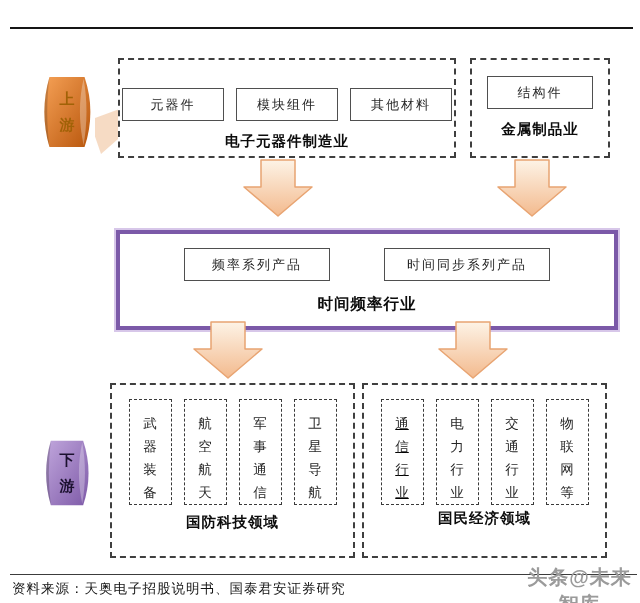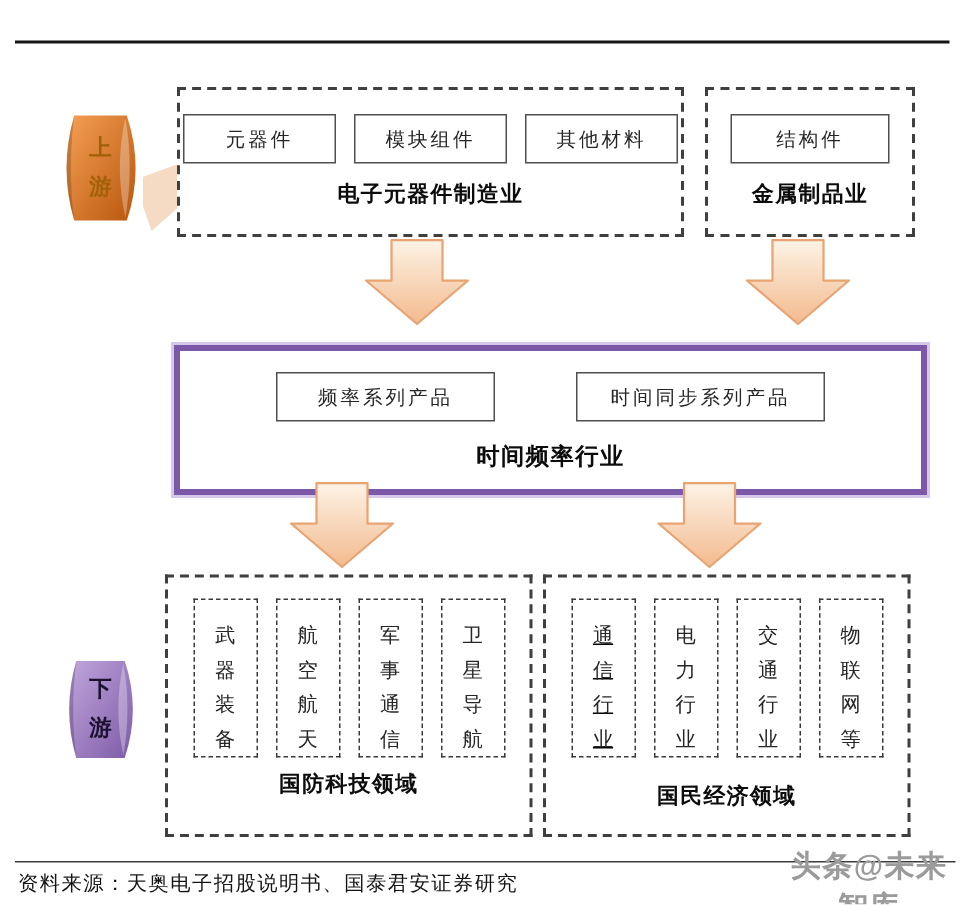--- a/index.html
+++ b/index.html
@@ -61,21 +61,21 @@
       <path d="M13,3 C6,27 6,51 13,75 C10,51 10,27 13,3 Z" fill="rgba(0,0,0,0.18)"></path>
       <path d="M48,5 C43,27 43,50 48,73 C52,50 52,27 48,5 Z" fill="rgba(255,255,255,0.30)"></path>
     </svg>
     <div class="abs scroll-text orange" style="left:0;top:0;width:62px;height:76px;">
       <span>上游</span>
     </div>
   </div>
   <div class="abs beam" style="left:95px;top:96px;width:60px;height:58px;"></div>
 
   <div class="abs chain-box" style="left:118px;top:58px;width:338px;height:100px;">
-    <div class="items-row" style="gap:12px;margin-top:16px;">
+    <div class="items-row" style="gap:12px;margin-top:28px;">
       <div class="sbox" style="width:102px;height:33px;">
         <span>元器件</span>
       </div>
       <div class="sbox" style="width:102px;height:33px;">
         <span>模块组件</span>
       </div>
       <div class="sbox" style="width:102px;height:33px;">
         <span>其他材料</span>
       </div>
     </div>
@@ -166,20 +166,20 @@
       <div class="vbox" style="width:43px;height:106px;">
         <span>电力行业</span>
       </div>
       <div class="vbox" style="width:43px;height:106px;">
         <span>交通行业</span>
       </div>
       <div class="vbox" style="width:43px;height:106px;">
         <span>物联网等</span>
       </div>
     </div>
-    <div class="group-label" style="margin-top:16px;">国民经济领域</div>
+    <div class="group-label" style="margin-top:4px;">国民经济领域</div>
   </div>
 
   <div class="abs source-rule"></div>
   <div class="abs source-text">资料来源：天奥电子招股说明书、国泰君安证券研究</div>
   <div class="abs watermark">头条@未来智库</div>
 
 </div>
 
 </body></html>

